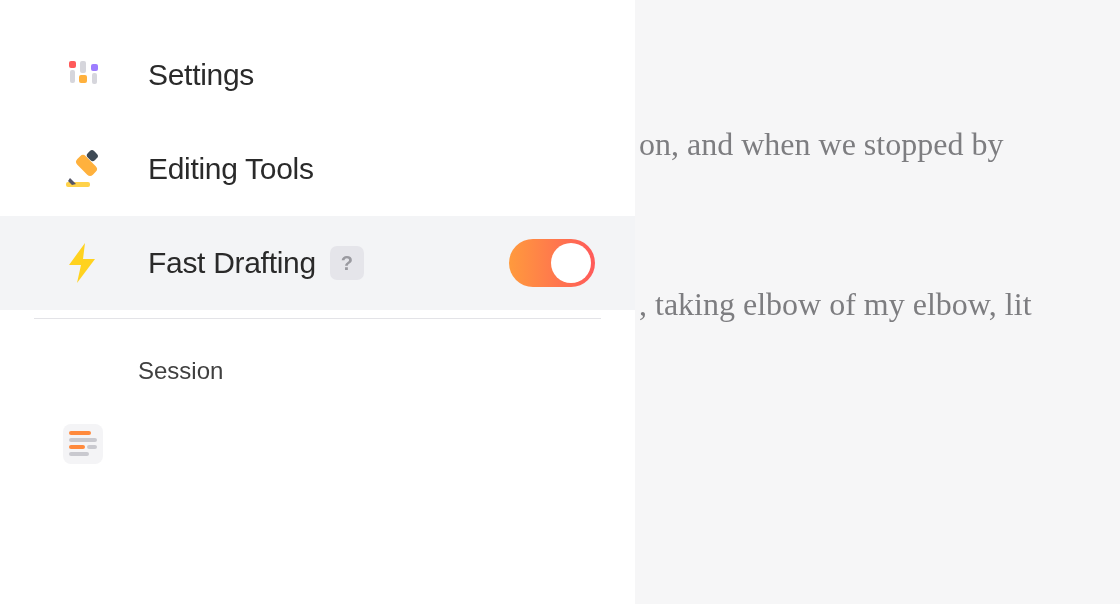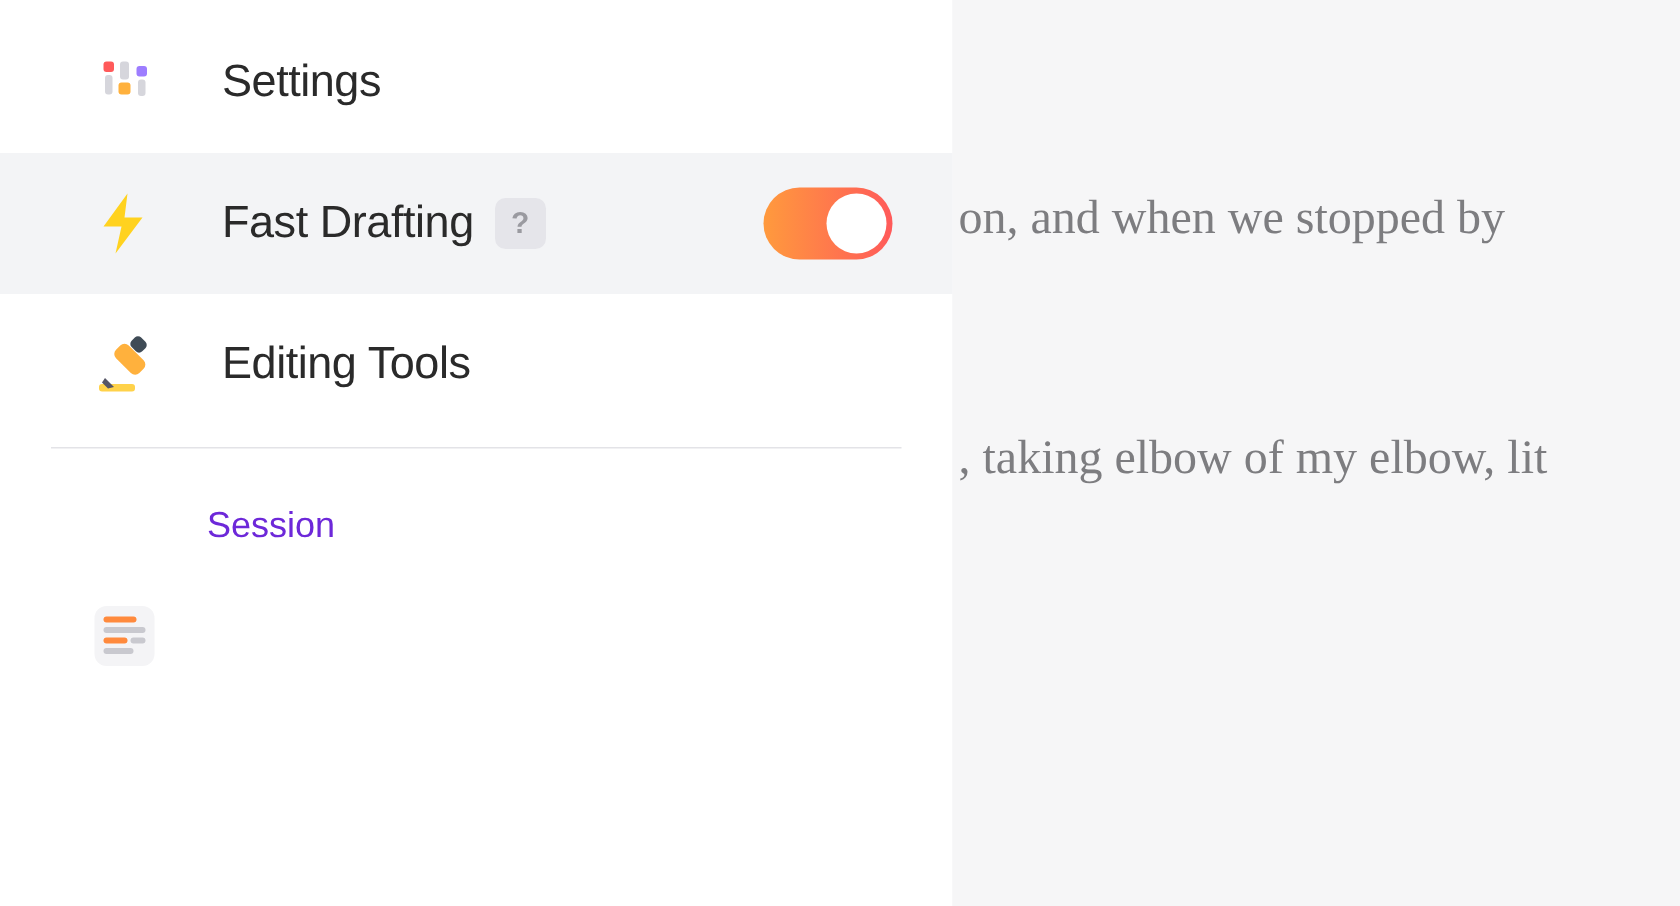--- a/index.html
+++ b/index.html
@@ -9,21 +9,21 @@
       overflow: hidden;
       font-family: -apple-system, BlinkMacSystemFont, 'Segoe UI', sans-serif;
       display: flex;
       background: #f6f6f7;
     }
     .sidebar {
       width: 635px;
       background: #ffffff;
       display: flex;
       flex-direction: column;
-      padding-top: 8px;
+      padding-top: 28px;
     }
     .menu-item {
       display: flex;
       align-items: center;
       padding: 24px 60px 24px 60px;
       cursor: pointer;
       position: relative;
     }
     .menu-item.active {
       background: #f3f4f6;
@@ -80,21 +80,21 @@
     }
     .toggle.on .toggle-knob { right: 4px; }
     .toggle.off .toggle-knob { left: 4px; }
     .divider {
       height: 1px;
       background: #e3e3e7;
       margin: 8px 34px 0 34px;
     }
     .section-header {
       font-size: 24px;
-      color: #6d28d9;
+      color: #404040;
       font-weight: 400;
       padding: 38px 0 12px 138px;
     }
     .doc-area {
       flex: 1;
       background: #f6f6f7;
       padding: 0;
       overflow: hidden;
       position: relative;
     }
@@ -122,43 +122,43 @@
         <rect x="7" y="15" width="5" height="13" rx="2" fill="#d6d6dc"></rect>
         <rect x="16" y="20" width="8" height="8" rx="2" fill="#ffb13d"></rect>
         <rect x="17" y="6" width="6" height="12" rx="2" fill="#d6d6dc"></rect>
         <rect x="28" y="9" width="7" height="7" rx="2" fill="#9d7dff"></rect>
         <rect x="29" y="18" width="5" height="11" rx="2" fill="#d6d6dc"></rect>
       </svg>
     </span>
     <span class="menu-label">Settings</span>
   </div>
 
+  <div class="menu-item">
+    <span class="icon-wrap">
+      <svg width="42" height="42" viewBox="0 0 42 42">
+        <rect x="4" y="34" width="24" height="5" rx="2" fill="#ffd24a"></rect>
+        <polygon points="8,30 14,36 10,37 6,33" fill="#556"></polygon>
+        <rect x="10" y="10" width="22" height="12" rx="4" transform="rotate(45 21 21)" fill="#ffb13d"></rect>
+        <rect x="25" y="3" width="10" height="9" rx="3" transform="rotate(45 30 8)" fill="#3f4b56"></rect>
+      </svg>
+    </span>
+    <span class="menu-label">Editing Tools</span>
+  </div>
+
   <div class="menu-item active">
     <span class="icon-wrap">
       <svg width="36" height="44" viewBox="0 0 36 44">
         <polygon points="20,2 4,24 16,24 12,42 30,18 18,18" fill="#ffd21f"></polygon>
       </svg>
     </span>
     <span class="menu-label">Fast Drafting</span>
     <span class="help-badge">?</span>
     <div class="toggle on">
       <div class="toggle-knob"></div>
     </div>
-  </div>
-
-  <div class="menu-item">
-    <span class="icon-wrap">
-      <svg width="42" height="42" viewBox="0 0 42 42">
-        <rect x="4" y="34" width="24" height="5" rx="2" fill="#ffd24a"></rect>
-        <polygon points="8,30 14,36 10,37 6,33" fill="#556"></polygon>
-        <rect x="10" y="10" width="22" height="12" rx="4" transform="rotate(45 21 21)" fill="#ffb13d"></rect>
-        <rect x="25" y="3" width="10" height="9" rx="3" transform="rotate(45 30 8)" fill="#3f4b56"></rect>
-      </svg>
-    </span>
-    <span class="menu-label">Editing Tools</span>
   </div>
 
 
   <div class="divider"></div>
 
   <div class="section-header">Session</div>
 
   <div class="menu-item">
     <span class="icon-wrap">
       <svg width="44" height="44" viewBox="0 0 44 44">

